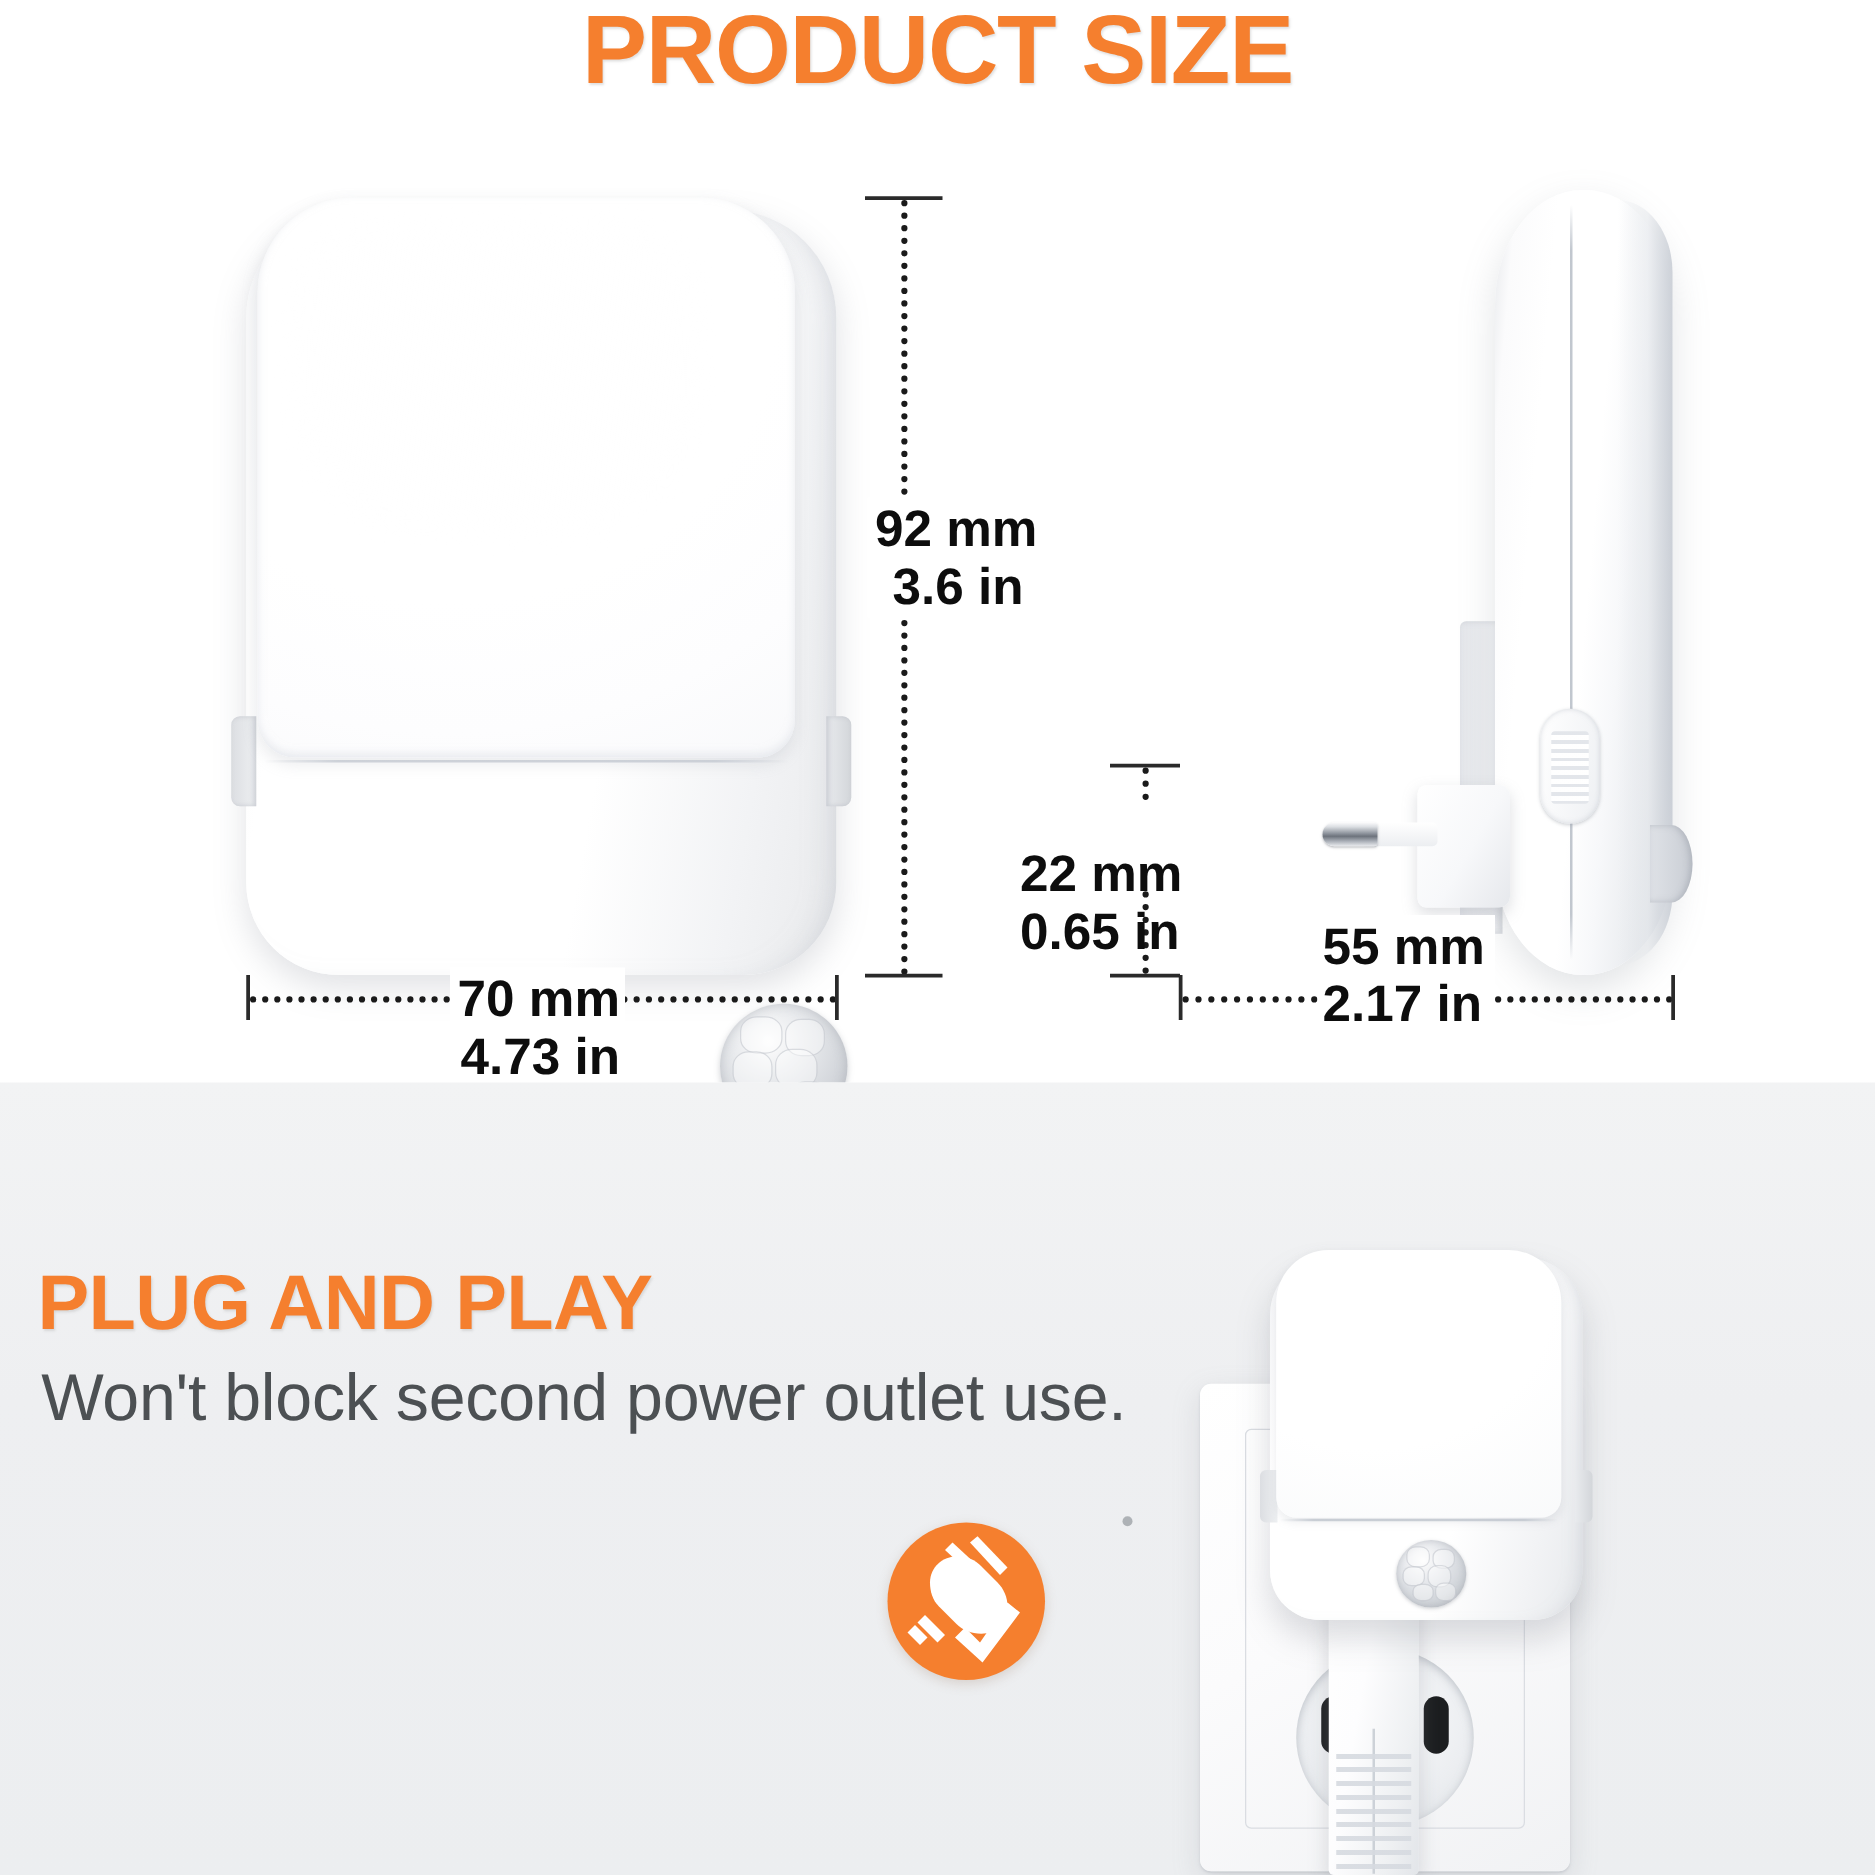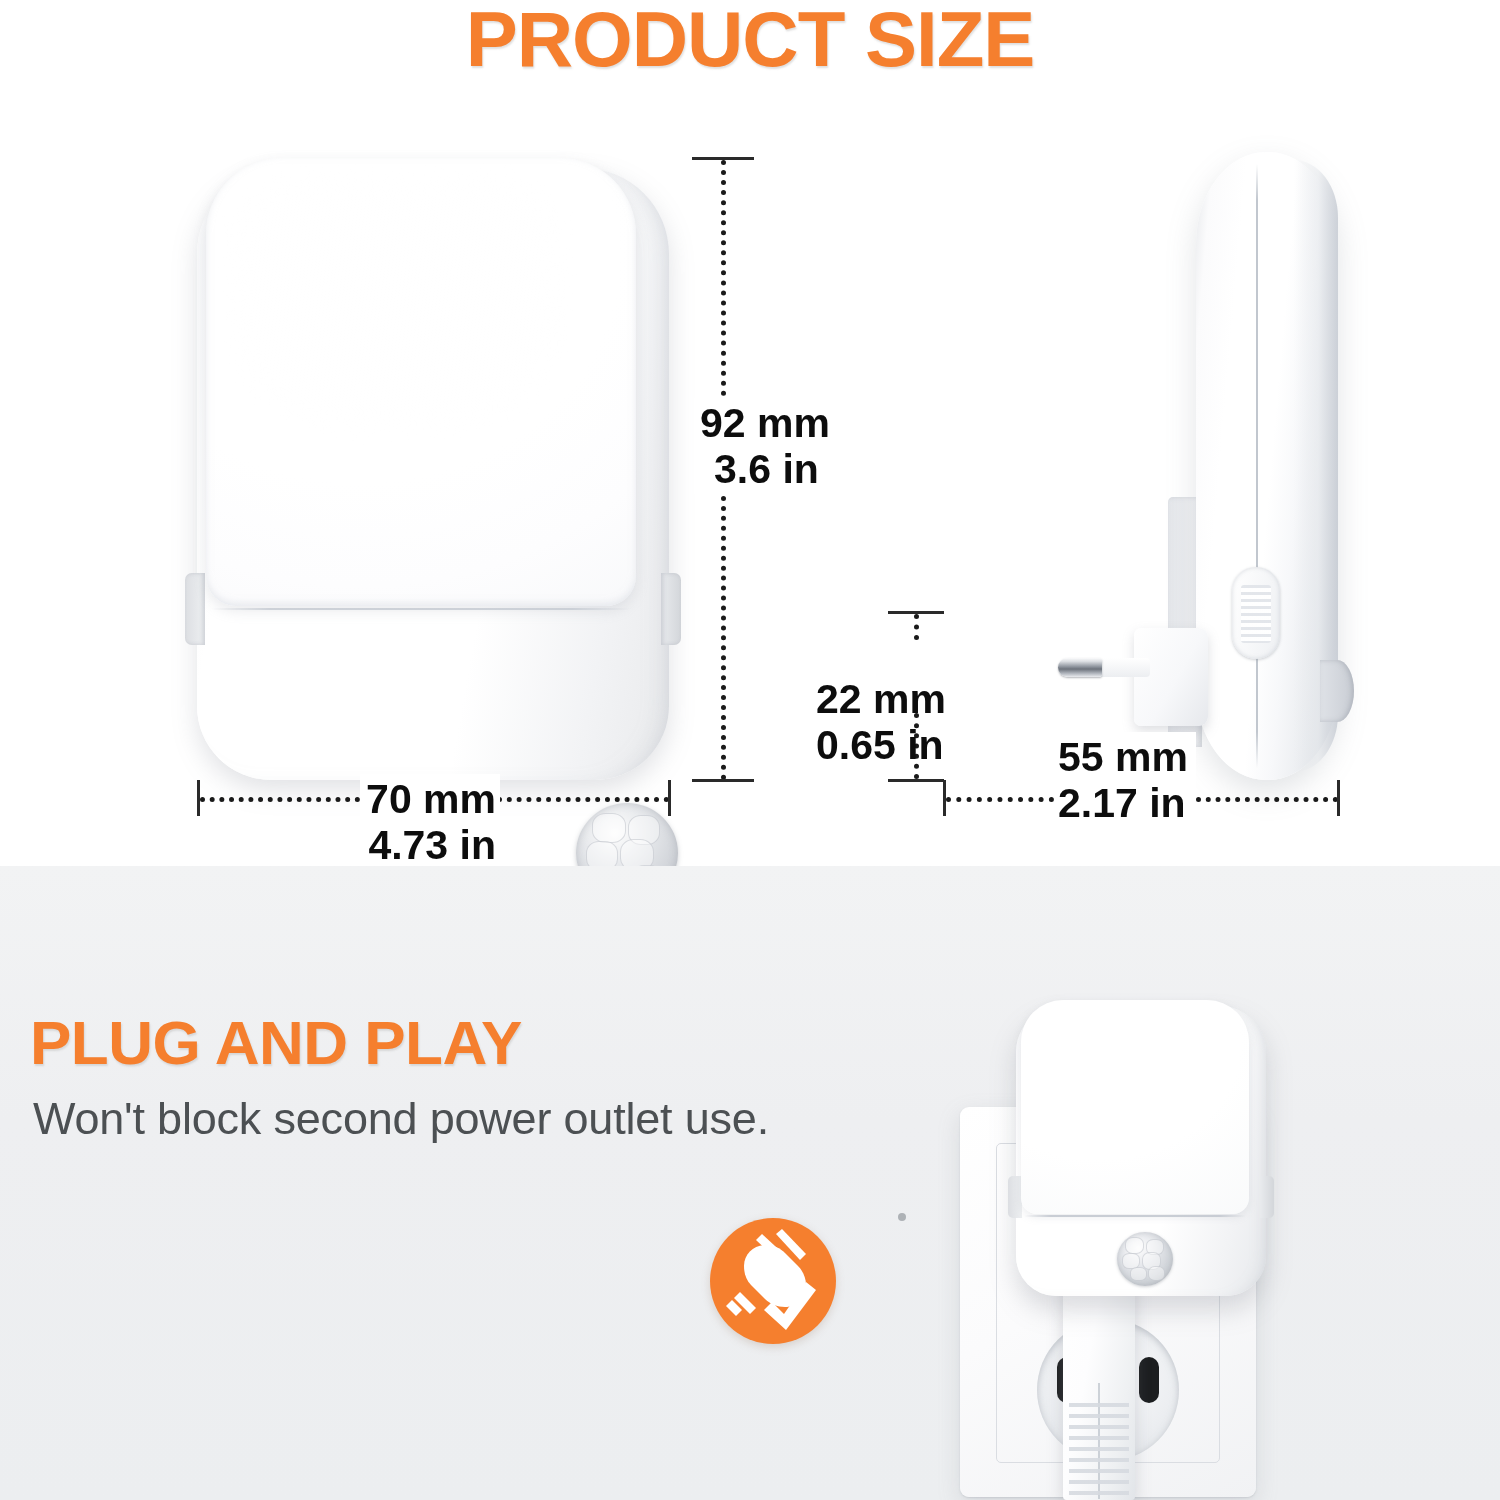--- a/index.html
+++ b/index.html
@@ -310,21 +310,21 @@
     font-size: 62px;
     font-weight: bold;
     letter-spacing: -0.5px;
     color: #F57F2E;
     line-height: 70px;
     text-shadow: 1px 2px 2px rgba(150,150,150,0.28);
   }
   #subtitle-plug-play {
     position: absolute;
     left: 33px; top: 226px;
-    font-size: 45px;
+    font-size: 53px;
     font-weight: normal;
     color: #4c5053;
     line-height: 54px;
     letter-spacing: -0.2px;
   }
 
   
   #badge-plug-check {
     position: absolute;
     left: 710px; top: 1218px;

